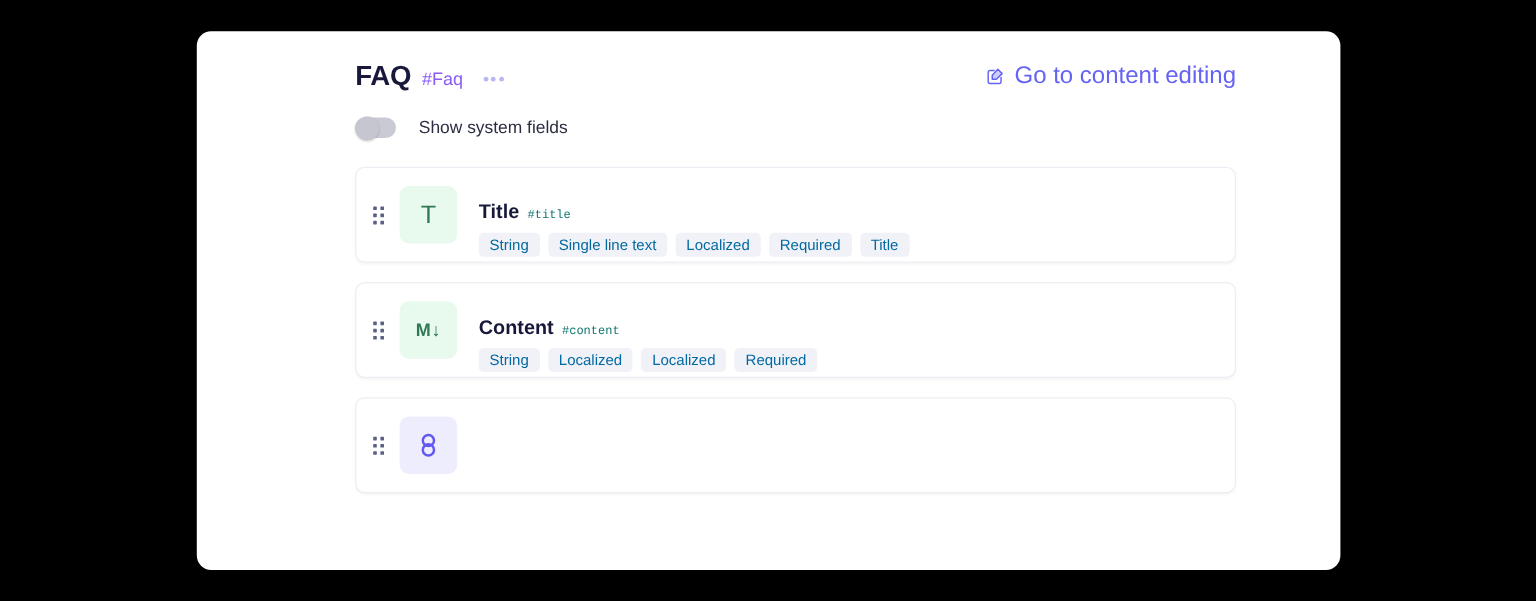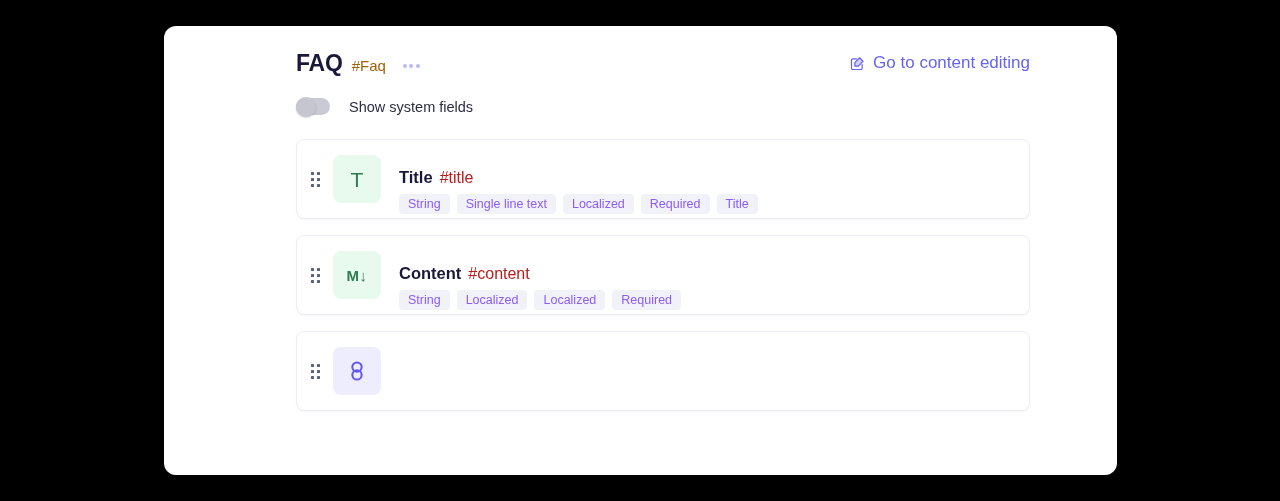--- a/index.html
+++ b/index.html
@@ -42,21 +42,21 @@
 
   .model-title {
     font-size: 23px;
     font-weight: bold;
     color: #18193a;
     letter-spacing: -0.2px;
   }
 
   .model-slug {
     font-size: 15px;
-    color: #a16207;
+    color: #8b5cf6;
     font-weight: normal;
   }
 
   .kebab {
     display: flex;
     align-items: center;
     gap: 2.5px;
     padding: 6px 2px;
     margin-left: 6px;
     position: relative;
@@ -69,21 +69,21 @@
     border-radius: 50%;
     background: #b9b9f2;
     display: block;
   }
 
   .edit-link {
     display: flex;
     align-items: center;
     gap: 8px;
     color: #6563f4;
-    font-size: 17px;
+    font-size: 20px;
     text-decoration: none;
     cursor: pointer;
     white-space: nowrap;
   }
   .edit-link svg { display: block; }
 
   
   .toggle-row {
     position: absolute;
     left: 132px;
@@ -191,28 +191,29 @@
     align-items: baseline;
     gap: 7px;
     margin-bottom: 7px;
   }
   .field-name {
     font-size: 16.5px;
     font-weight: bold;
     color: #18193a;
   }
   .field-slug {
-    font-size: 16px;
-    color: #b91c1c;
+    font-size: 10px;
+    color: #0f766e;
+    font-family: Liberation Mono, monospace;
   }
 
   .tags { display: flex; gap: 7px; flex-wrap: wrap; }
   .tag {
     background: #f1f2f8;
-    color: #8b5cf6;
+    color: #0369a1;
     font-size: 12.5px;
     padding: 3px 9px;
     border-radius: 4px;
     white-space: nowrap;
   }
 </style>
 </head>
 <body>
 
 <div id="panel">

